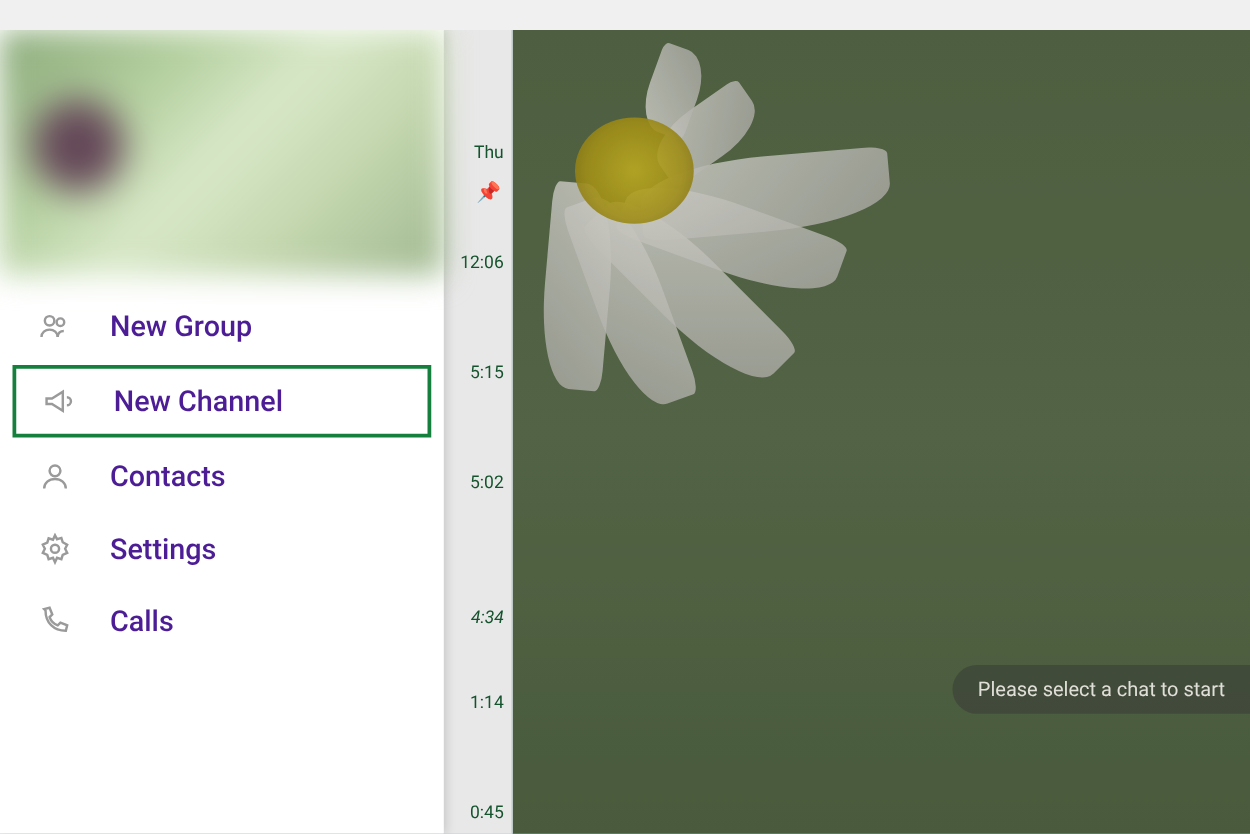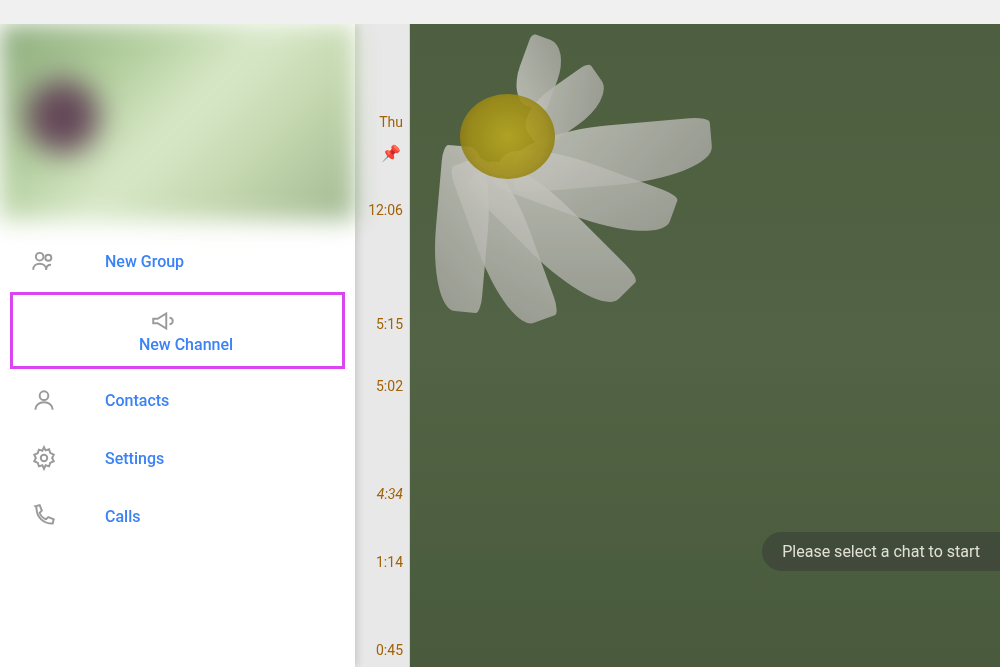--- a/index.html
+++ b/index.html
@@ -69,47 +69,45 @@
     
     .menu-item {
       display: flex;
       align-items: center;
       padding: 15px 30px;
       cursor: pointer;
       position: relative;
     }
     
     .menu-item.highlighted {
-      border: 3px solid #d946ef;
+      border: 3px solid #15803d;
       margin: 2px 10px;
       padding: 12px 20px;
-      flex-direction: column;
     }
     
     .menu-icon {
       width: 28px;
       height: 28px;
       margin-right: 30px;
       display: flex;
       align-items: center;
       justify-content: center;
       color: #9a9a9a;
       flex-shrink: 0;
     }
     
     .menu-icon svg {
       width: 26px;
       height: 26px;
     }
     
     .menu-label {
-      font-size: 16px;
-      color: #3b82f6;
+      font-size: 23px;
+      color: #4c1d95;
       font-weight: 500;
-      margin-left: 17px;
     }
     
     .toggle-switch {
       margin-left: auto;
       width: 40px;
       height: 18px;
       background: #d0d0d0;
       border-radius: 10px;
       position: relative;
     }
@@ -134,21 +132,21 @@
       background: #e8e8e8;
       border-right: 1px solid #d0d0d0;
       overflow: hidden;
       z-index: 3;
     }
     
     .chat-time {
       position: absolute;
       right: 6px;
       font-size: 14px;
-      color: #a16207;
+      color: #14532d;
     }
     
     .pin-icon {
       position: absolute;
       right: 8px;
       color: #888;
       font-size: 16px;
     }
     
     .main-area {
@@ -277,21 +275,21 @@
       </div>
 
 
     </div>
   </div>
 
   <div class="chat-list-area">
     <span class="chat-time" style="top:90px;">Thu</span>
     <span class="pin-icon" style="top:120px;">📌</span>
     <span class="chat-time" style="top:178px;">12:06</span>
-    <span class="chat-time" style="top:266px;margin-top:26px;">5:15</span>
+    <span class="chat-time" style="top:266px;">5:15</span>
     <span class="chat-time" style="top:354px;">5:02</span>
     <span class="chat-time" style="top:462px;font-style:italic;">4:34</span>
     <span class="chat-time" style="top:530px;">1:14</span>
     <span class="chat-time" style="top:618px;">0:45</span>
   </div>
 
   <div class="main-area">
     <div class="daisy-bg">
       <div class="daisy-flower">
         <div class="petal" style="top:160px;left:130px;width:200px;height:60px;transform:rotate(-5deg);"></div>

